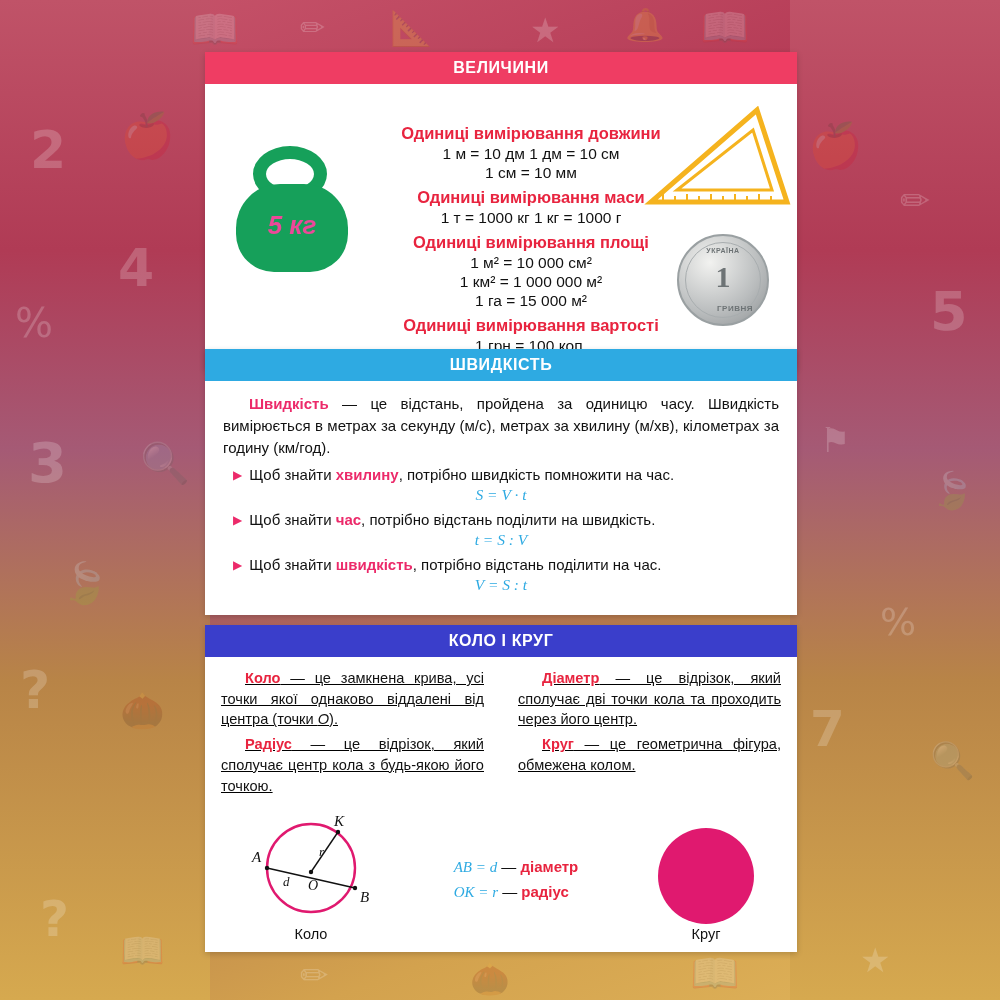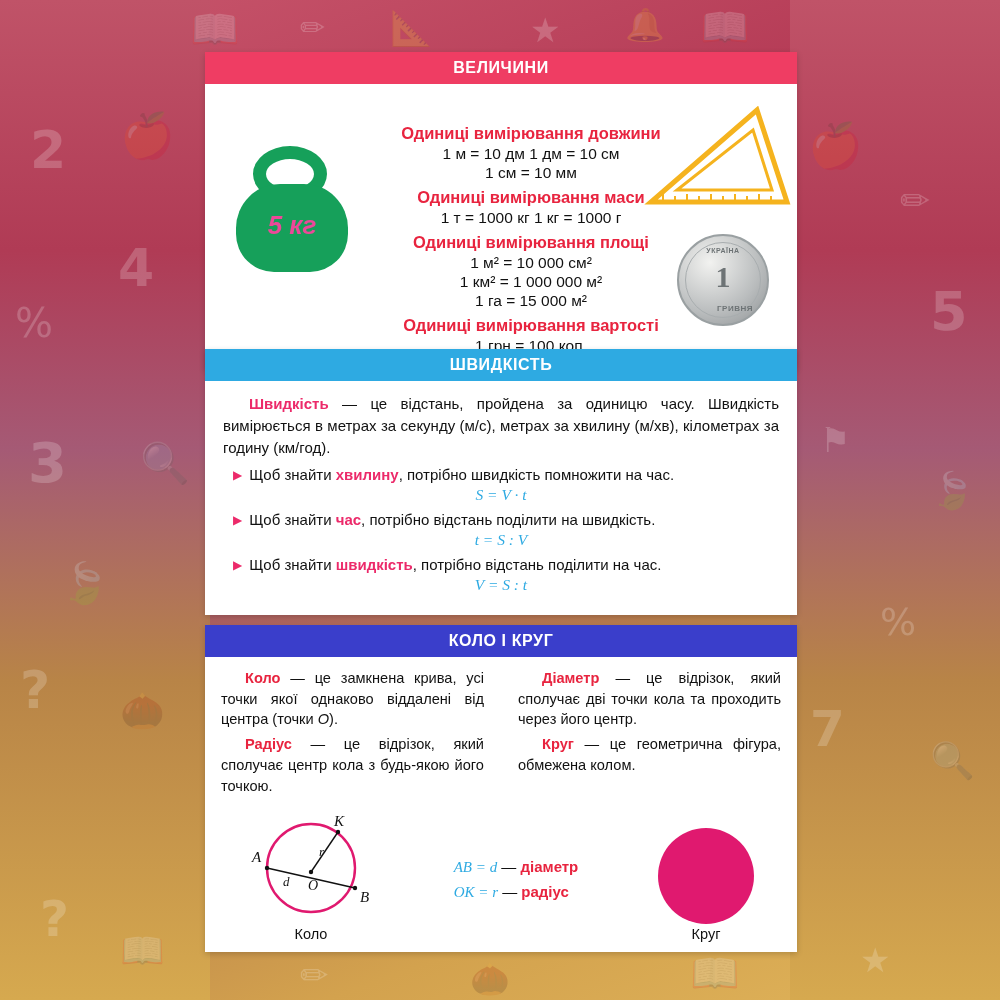--- a/index.html
+++ b/index.html
@@ -123,21 +123,21 @@
   .tri { color: #ec2a6a; font-size: 12px; line-height: 1.5; }
   .formula {
     text-align: center; color: #2eaae2; font-style: italic;
     font-size: 15.5px; margin: 2px 0 7px; font-family: "Liberation Serif", serif;
   }
 
   
   #card-kolo { top: 625px; }
   #card-kolo .card-title { background: #3a3ecb; }
   #card-kolo .card-body { padding: 8px 16px 10px; }
-  .two-col { display: flex; gap: 34px; }
+  .two-col { display: flex; gap: 34px; text-decoration: underline; }
   .col { flex: 1; }
   .col p {
     font-size: 14.6px; color: #111; line-height: 1.42;
     text-align: justify; text-indent: 24px; margin: 3px 0 4px;
   }
   .hl-red { color: #e8243f; font-weight: bold; }
   .ital { font-style: italic; }
 
   .fig-row { display: flex; align-items: flex-end; justify-content: space-between; margin-top: 10px; }
   .fig { text-align: center; }

